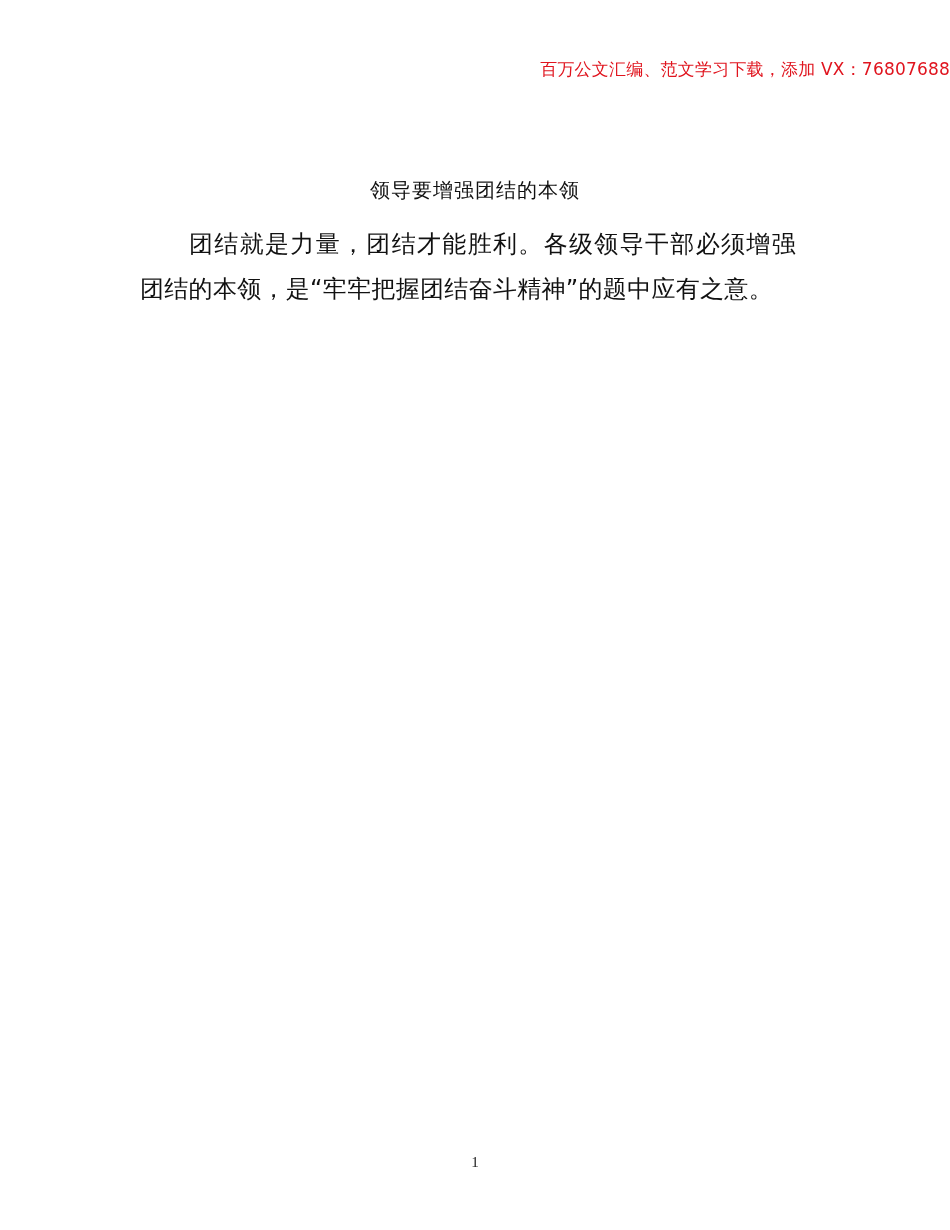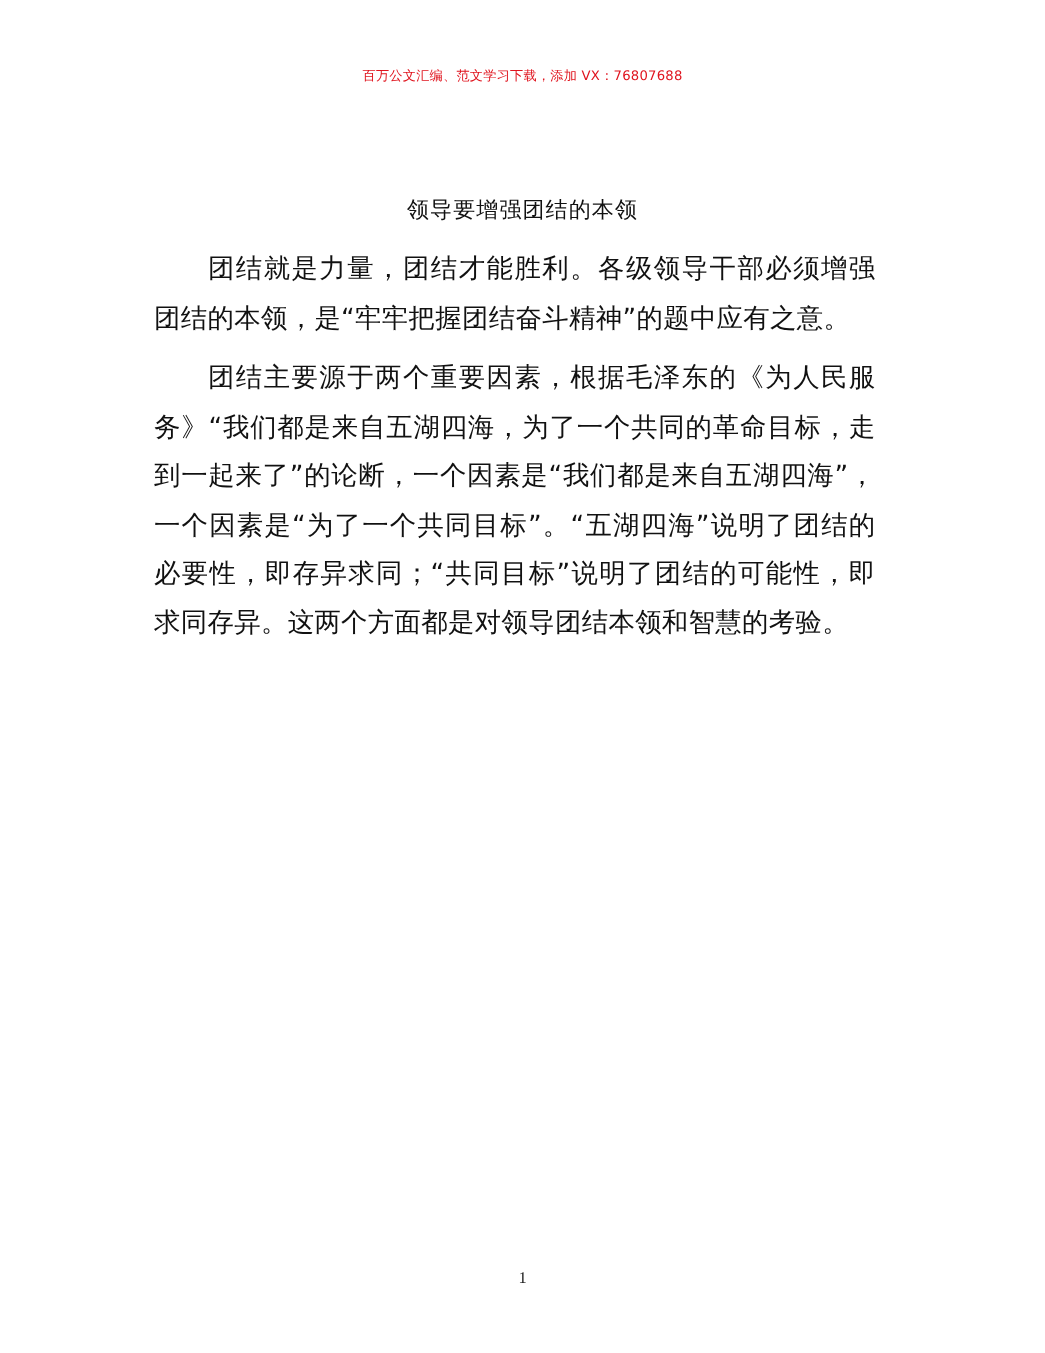--- a/index.html
+++ b/index.html
@@ -1,32 +1,31 @@
 <!DOCTYPE html>
 <html><head>
   <meta charset="utf-8">
   <style>
     html, body { margin: 0; padding: 0; background: #ffffff; }
     body { width: 950px; height: 1230px; position: relative; overflow: hidden;
       font-family: "DejaVu Sans", "Liberation Sans", sans-serif; color: #000; }
-    .banner { position: absolute; top: 57px; left: 0; width: 950px; text-align: center;
-      font-size: 12px; line-height: 24px; color: #e0141e; letter-spacing: 0.2px; }
+    .banner { position: absolute; top: 57px; left: 0; width: 950px; text-align: right;
+      font-size: 17px; line-height: 24px; color: #e0141e; letter-spacing: 0.2px; }
     .title { position: absolute; top: 170px; left: 0; width: 950px; text-align: center;
       font-size: 20px; line-height: 40px; color: #111; letter-spacing: 1px; }
     .body { position: absolute; top: 222px; left: 140px; width: 672px; }
     .para { margin: 0 16px 10px 0; font-size: 24px; line-height: 44.5px; color: #111;
       text-indent: 49px; text-align: justify; letter-spacing: 0.3px; }
     .page-num { position: absolute; top: 1154px; left: 0; width: 950px; text-align: center;
       font-family: "Liberation Serif", "DejaVu Serif", serif; font-size: 15px; color: #222; }
   </style>
 </head>
 <body>
 
 <div class="banner">百万公文汇编、范文学习下载，添加 VX：76807688</div>
 
 <div class="title">领导要增强团结的本领</div>
 
 <div class="body">
   <p class="para">团结就是力量，团结才能胜利。各级领导干部必须增强团结的本领，是“牢牢把握团结奋斗精神”的题中应有之意。</p>
-  <p class="para">团结主要源于两个重要因素，根据毛泽东的《为人民服务》“我们都是来自五湖四海，为了一个共同的革命目标，走到一起来了”的论断，一个因素是“我们都是来自五湖四海”，一个因素是“为了一个共同目标”。“五湖四海”说明了团结的必要性，即存异求同；“共同目标”说明了团结的可能性，即求同存异。这两个方面都是对领导团结本领和智慧的考验。</p>
 </div>
 
 <div class="page-num">1</div>
 
 </body></html>

